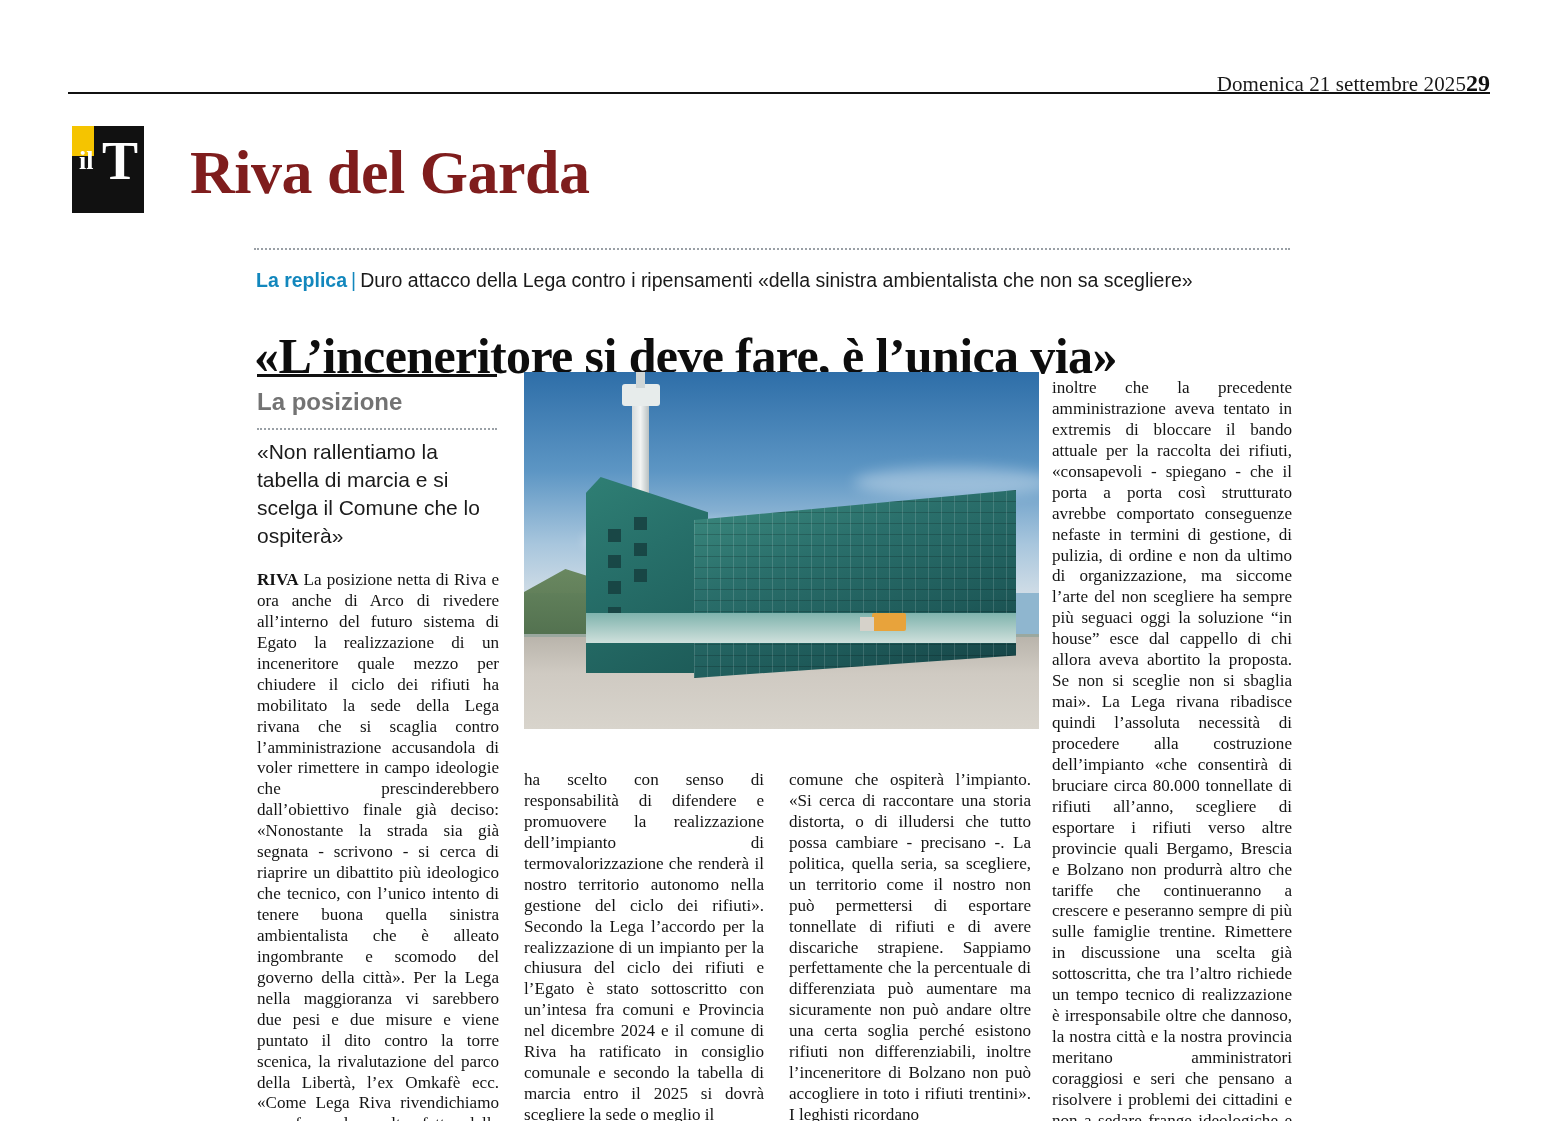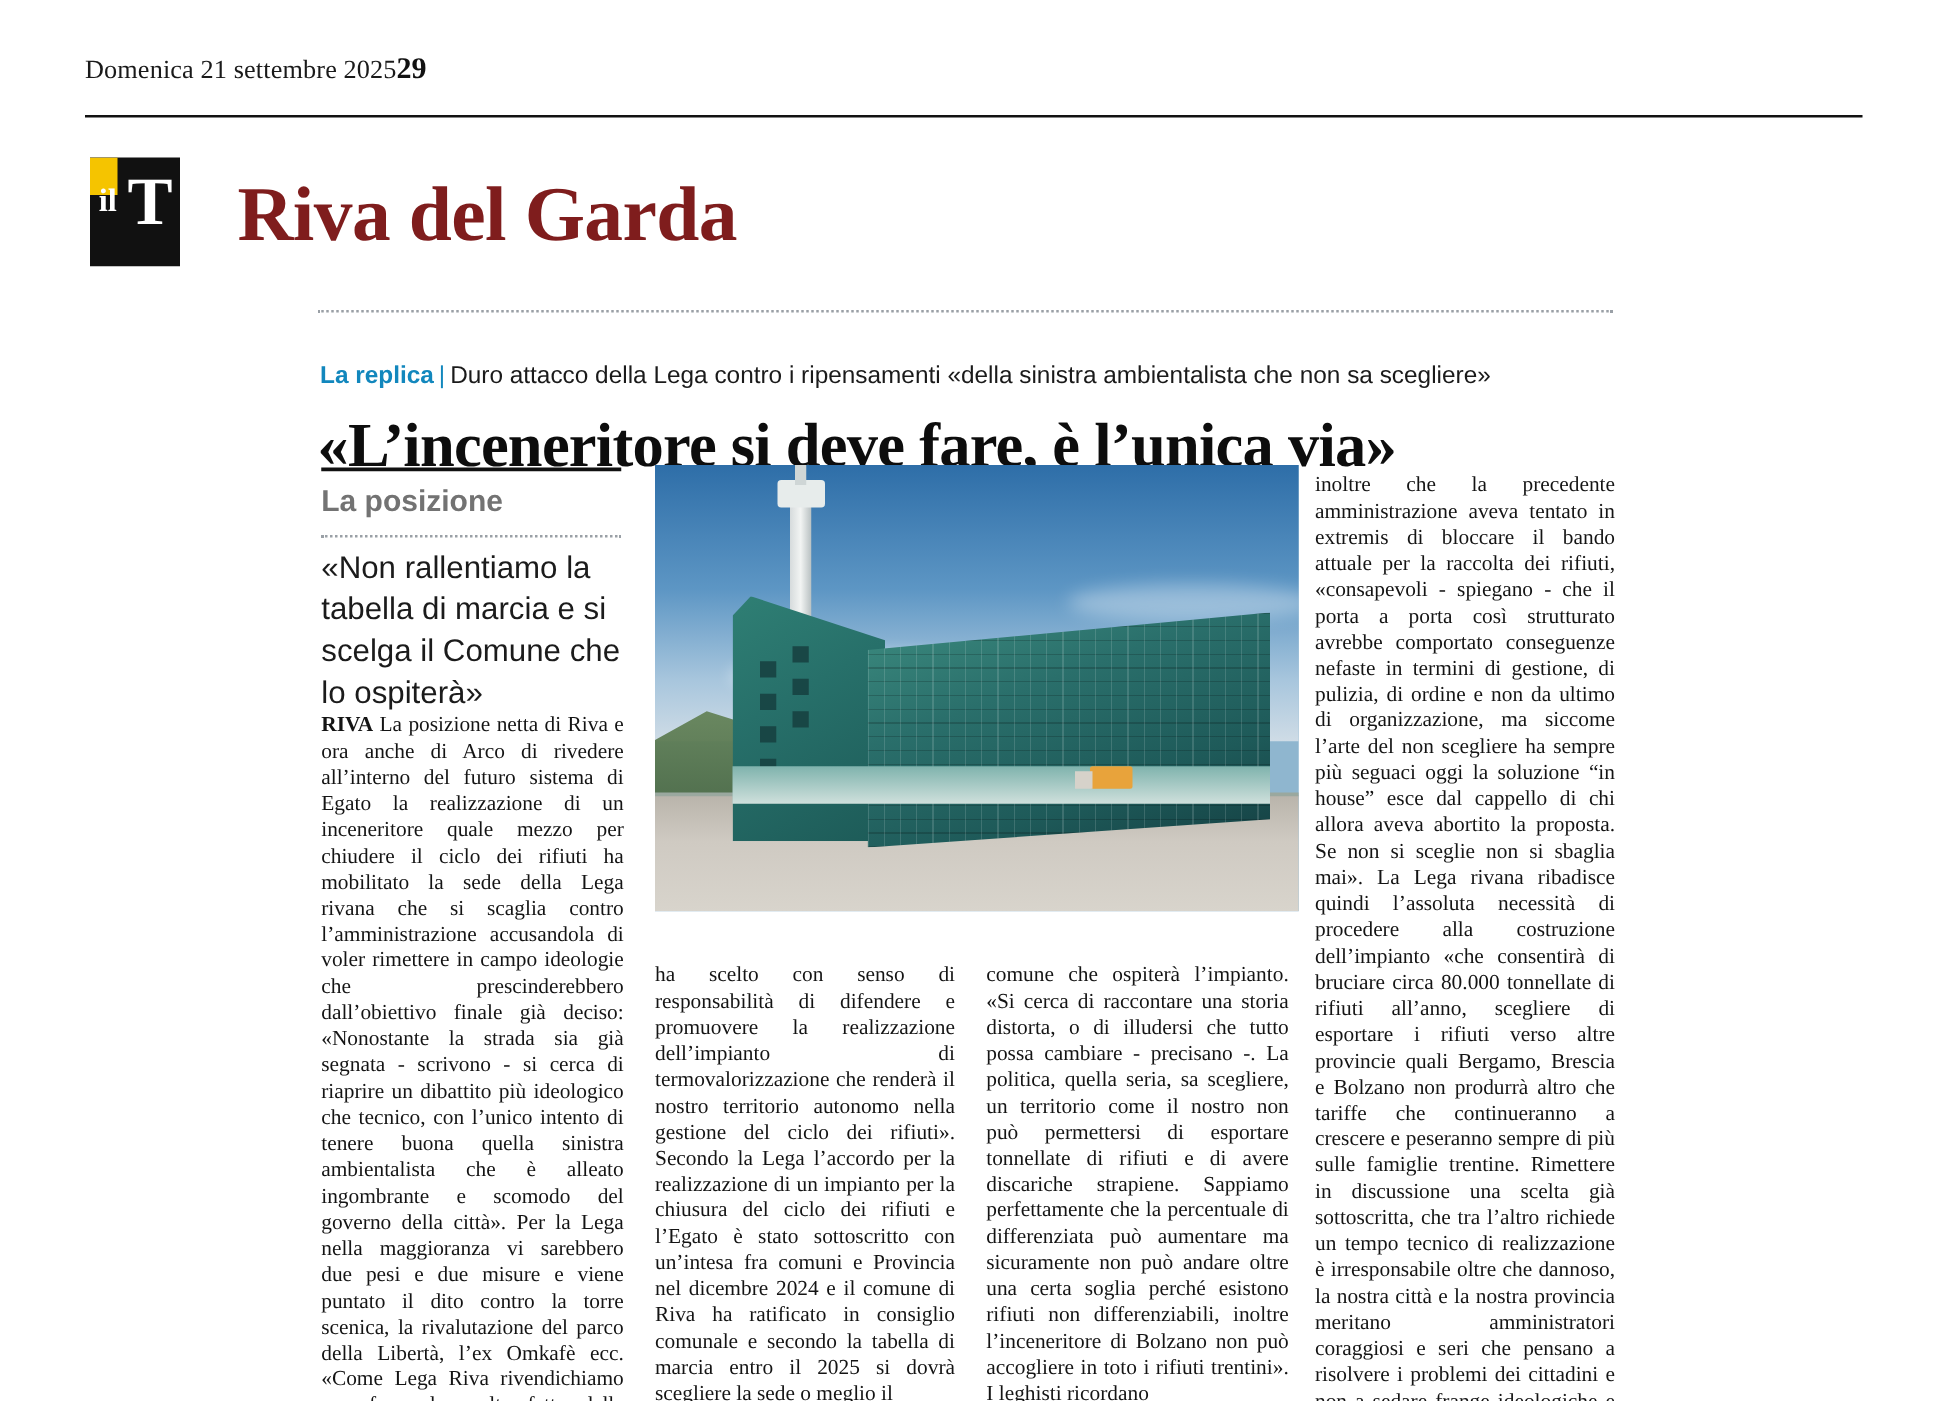--- a/index.html
+++ b/index.html
@@ -16,25 +16,25 @@
     position: relative;
     width: 1558px;
     height: 1121px;
     padding: 0;
   }
 
   
   .masthead {
     position: absolute;
     left: 68px;
-    top: 42px;
+    top: 70px;
     width: 1422px;
     display: flex;
     align-items: baseline;
-    justify-content: flex-start;
+    justify-content: flex-end;
   }
   .masthead .date {
     font-family: "Liberation Serif", serif;
     font-size: 21px;
     letter-spacing: 0.1px;
     color: #1a1a1a;
   }
   .masthead .pagenum {
     font-family: "Liberation Serif", serif;
     font-weight: bold;
@@ -113,21 +113,20 @@
   .kicker {
     position: absolute;
     left: 256px;
     top: 268px;
     width: 1036px;
     font-family: "Liberation Sans", sans-serif;
     font-size: 19.5px;
     line-height: 1.25;
     color: #1a1a1a;
     white-space: nowrap;
-    margin-top: 20px;
   }
   .kicker .label {
     color: #1287bd;
     font-weight: bold;
   }
   .kicker .bar {
     color: #1287bd;
     padding: 0 4px;
   }
 
@@ -179,21 +178,21 @@
     left: 257px;
     top: 428px;
     width: 240px;
   }
   .standfirst {
     position: absolute;
     left: 257px;
     top: 438px;
     width: 244px;
     font-family: "Liberation Sans", sans-serif;
-    font-size: 25px;
+    font-size: 21px;
     line-height: 1.33;
     color: #1b1b1b;
   }
   .col-left {
     left: 257px;
     top: 570px;
     width: 242px;
   }
   .col-left .lead { font-weight: bold; }
 

